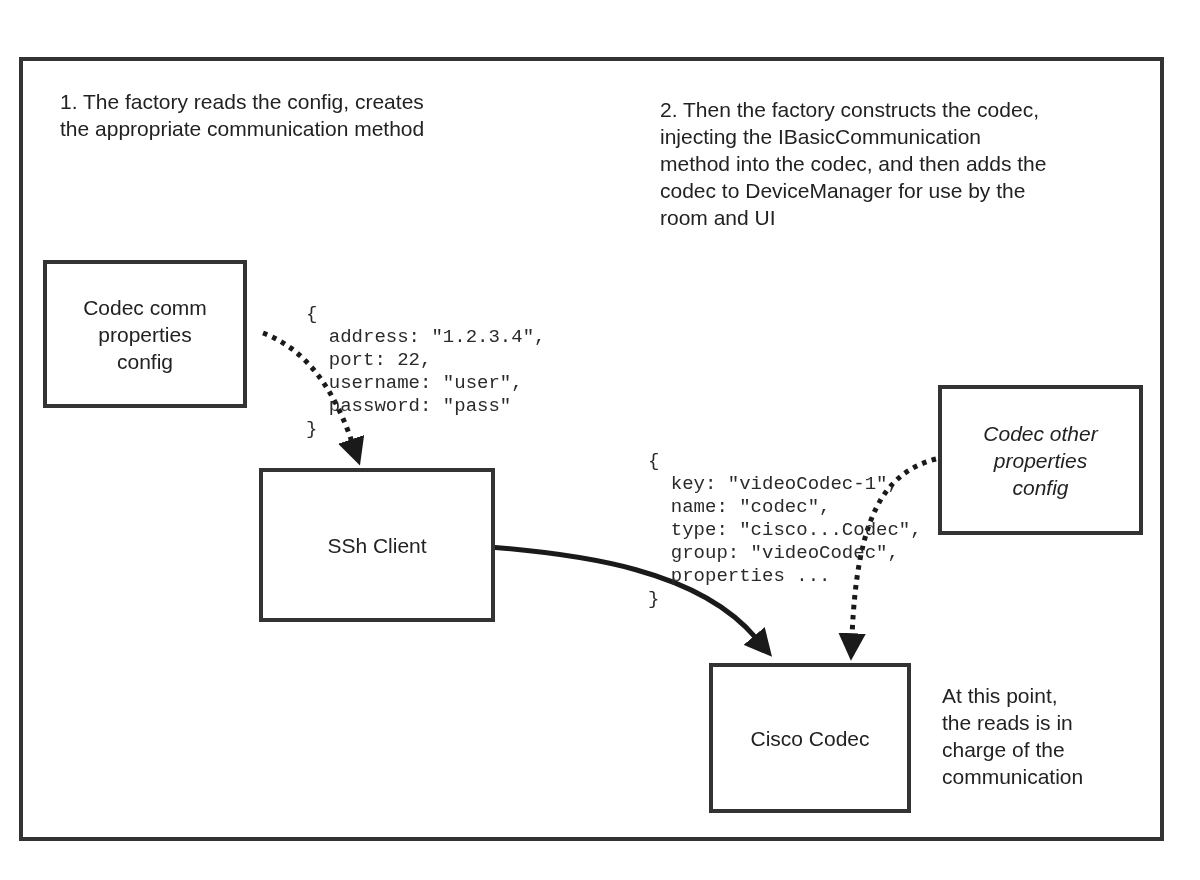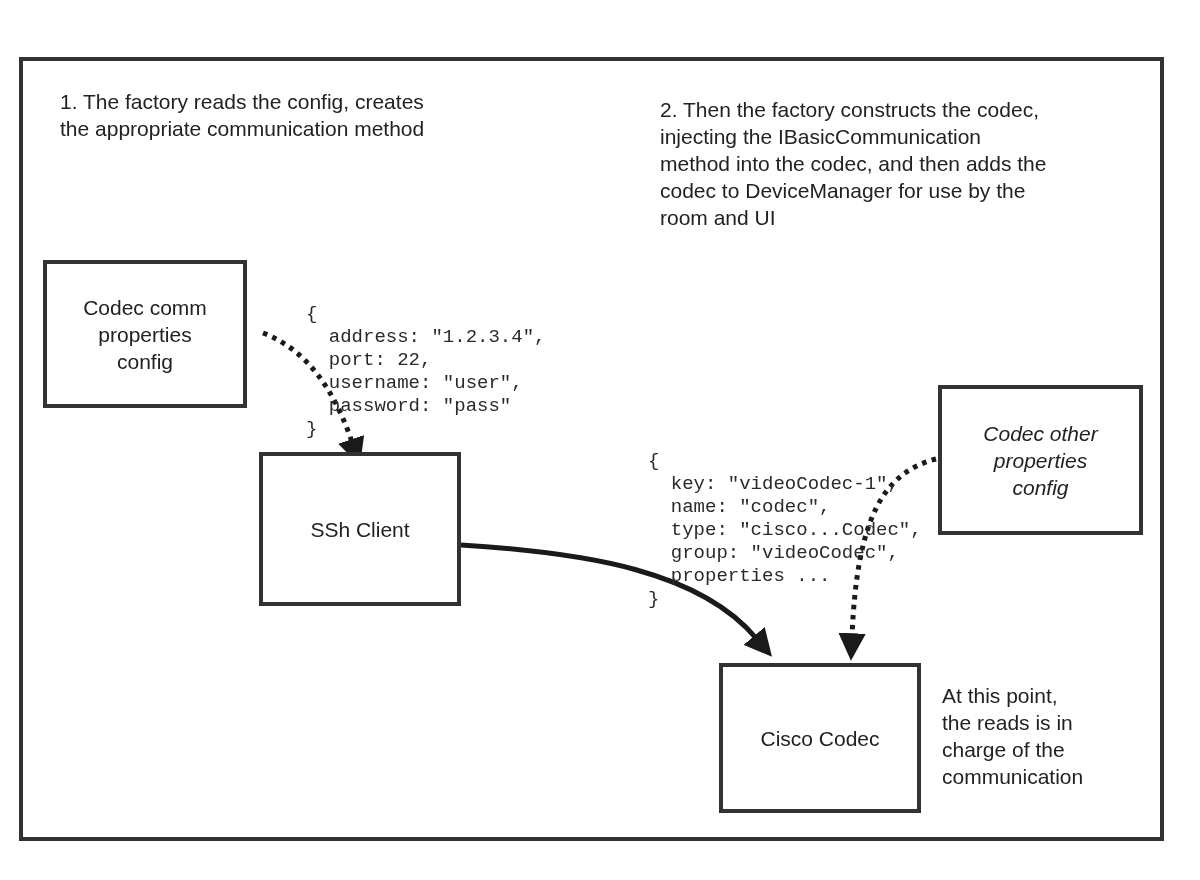--- a/index.html
+++ b/index.html
@@ -103,31 +103,31 @@
 the reads is in
 charge of the
 communication</div>
 
   <div class="node" style="left:43px; top:260px; width:204px; height:148px;">
     <span class="label">Codec comm
 properties
 config</span>
   </div>
 
-  <div class="node" style="left:259px; top:452px; width:202px; height:154px;">
+  <div class="node" style="left:259px; top:468px; width:236px; height:154px;">
     <span class="label">SSh Client</span>
   </div>
 
   <div class="node" style="left:938px; top:385px; width:205px; height:150px;font-style:italic;">
     <span class="label">Codec other
 properties
 config</span>
   </div>
 
-  <div class="node" style="left:709px; top:663px; width:202px; height:150px;margin-left:10px;">
+  <div class="node" style="left:709px; top:663px; width:202px; height:150px;">
     <span class="label">Cisco Codec</span>
   </div>
 
   <pre class="code" style="left:306px; top:303px;">{
   address: "1.2.3.4",
   port: 22,
   username: "user",
   password: "pass"
 }</pre>
 

